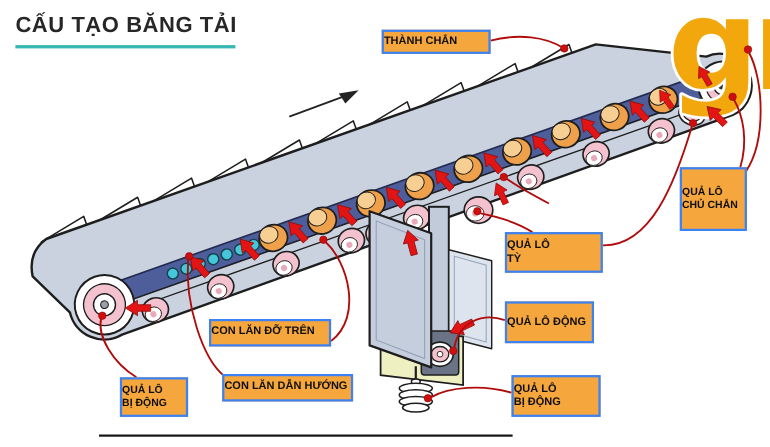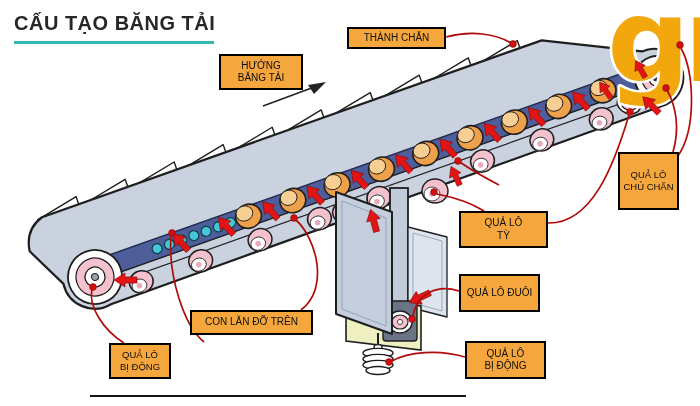--- a/index.html
+++ b/index.html
@@ -11,22 +11,22 @@
   html,body{margin:0;padding:0}
   body{width:700px;height:406px;position:relative;background:#fff;overflow:hidden;
        font-family:"Liberation Sans",sans-serif}
   .stage{position:absolute;inset:0}
   svg{position:absolute;left:0;top:0}
   .title{position:absolute;left:14px;top:12px;font-weight:bold;font-size:20px;
          letter-spacing:.5px;color:var(--title);white-space:nowrap}
   .title-underline{position:absolute;left:14px;top:41px;width:200px;height:3px;
          background:var(--underline)}
   .lbl{position:absolute;box-sizing:border-box;background:var(--box);
-       border:2px solid #000000;display:flex;flex-direction:column;align-items:center;
-       justify-content:center;text-align:center;font-weight:normal;font-size:10px;
+       border:2px solid #3b82f6;display:flex;flex-direction:column;align-items:flex-start;
+       justify-content:center;text-align:center;font-weight:bold;font-size:10px;
        line-height:1.25;color:#0e0e0e;white-space:nowrap;z-index:5}
   .baseline{position:absolute;left:90px;top:395px;width:376px;height:2px;background:#151515}
   
   .tooth{fill:#fff;stroke:var(--outline);stroke-width:1.4;stroke-linejoin:round}
   .beltface{fill:var(--belt);stroke:var(--outline);stroke-width:2.2;stroke-linejoin:round}
   .strip{fill:var(--frame);stroke:#232b50;stroke-width:1.5}
   .retbelt{fill:var(--belt);stroke:var(--outline);stroke-width:1.2}
   .teal{fill:var(--teal);stroke:#14414e;stroke-width:1.3}
   .or1{fill:var(--orange);stroke:var(--outline);stroke-width:1.6}
   .or2{fill:var(--orange2);stroke:var(--outline);stroke-width:.9}
@@ -272,46 +272,46 @@
     <path class="conn" d="M 204,342 C 184,326 168,276 171,236"></path>
         <circle class="dot" cx="172" cy="233" r="3.4"></circle>
     <path class="conn" d="M 124,343 C 103,330 88,306 92,289"></path>
         <circle class="dot" cx="93" cy="287" r="3.4"></circle>
   </g>
 </svg>
 
 <div class="title">CẤU TẠO BĂNG TẢI</div>
 <div class="title-underline"></div>
 
-<div class="lbl" style="left:219px;top:54px;width:84px;height:36px">
-  <span>HƯỚNG</span>
-  <span>BĂNG TẢI</span>
-</div>
 <div class="lbl" style="left:347px;top:27px;width:99px;height:22px">
   <span>THÀNH CHẮN</span>
 
 </div>
 <div class="lbl" style="left:618px;top:152px;width:61px;height:58px;font-size:9.5px">
   <span>QUẢ LÔ</span>
   <span>CHỦ CHẮN</span>
 </div>
 <div class="lbl" style="left:459px;top:211px;width:89px;height:37px">
   <span>QUẢ LÔ</span>
   <span>TỲ</span>
 </div>
 <div class="lbl" style="left:459px;top:274px;width:81px;height:38px">
-  <span>QUẢ LÔ ĐUÔI</span>
+  <span>QUẢ LÔ ĐỘNG</span>
 
 </div>
 <div class="lbl" style="left:465px;top:341px;width:81px;height:38px">
   <span>QUẢ LÔ</span>
   <span>BỊ ĐỘNG</span>
 </div>
-<div class="lbl" style="left:190px;top:310px;width:123px;height:25px">
+<div class="lbl" style="left:190px;top:290px;width:111px;height:25px">
   <span>CON LĂN ĐỠ TRÊN</span>
+
+</div>
+<div class="lbl" style="left:202px;top:340px;width:119px;height:25px">
+  <span>CON LĂN DẪN HƯỚNG</span>
 
 </div>
 <div class="lbl" style="left:109px;top:343px;width:62px;height:36px;font-size:9.5px">
   <span>QUẢ LÔ</span>
   <span>BỊ ĐỘNG</span>
 </div>
 
 <div class="baseline"></div>
 </div>
 

